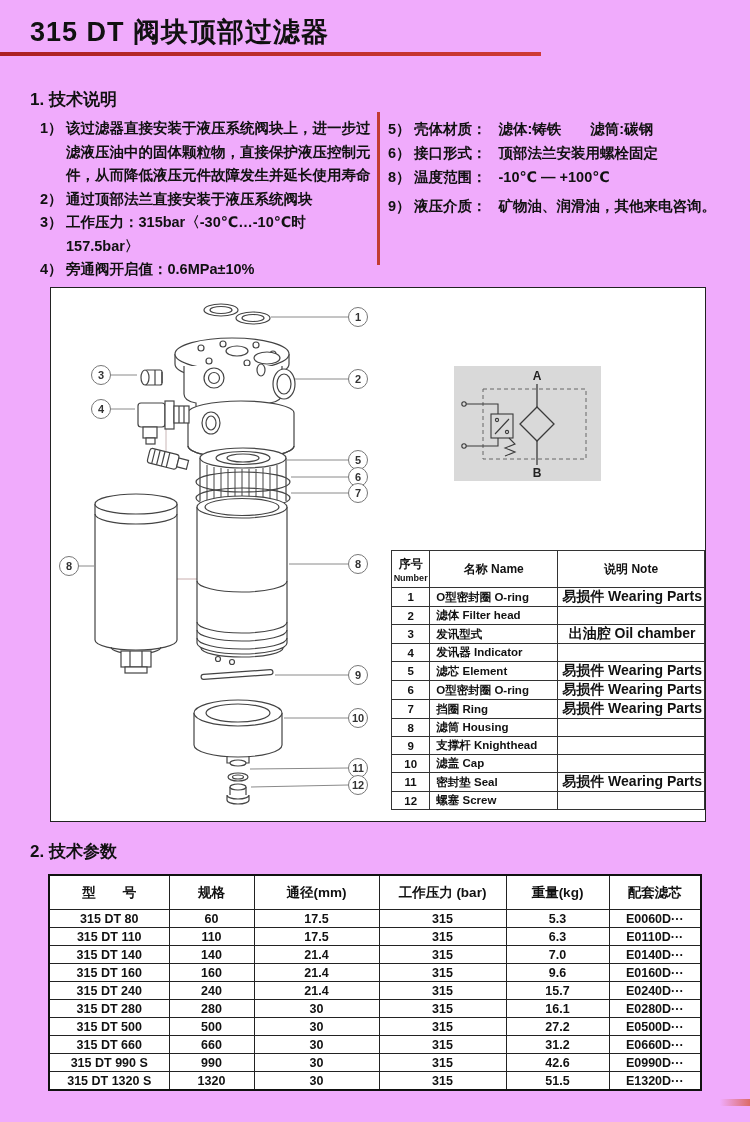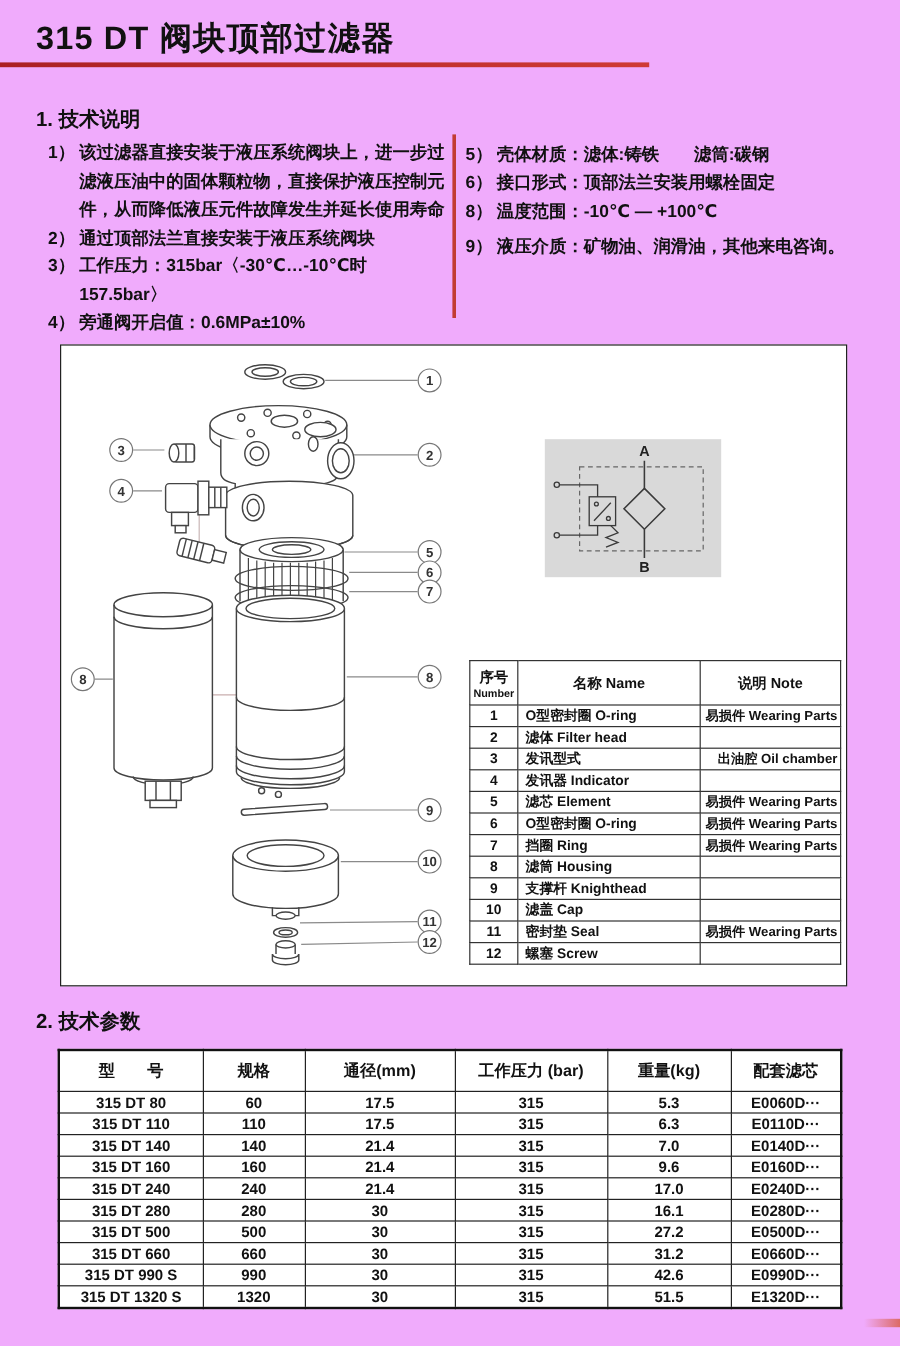--- a/index.html
+++ b/index.html
@@ -13,41 +13,41 @@
 
   .sec-head{position:absolute;left:30px;font-size:17px;font-weight:bold;}
   .sec1{top:88px;} .sec2{top:840px;}
 
   
   .notes-left{position:absolute;left:40px;top:117px;width:334px;font-size:14.5px;font-weight:bold;line-height:23.5px;}
   .notes-right{position:absolute;left:388px;top:117px;width:350px;font-size:14.5px;font-weight:bold;line-height:24px;}
   .nitem{padding-left:26px;text-indent:-26px;}
   .nnum{display:inline-block;width:26px;text-indent:0;}
   .ritem{white-space:nowrap;}
-  .ritem .rlbl{}
+  .ritem .rlbl{margin-right:12px;}
   .ritem .rval{display:inline-block;vertical-align:top;white-space:normal;}
   .ritem .line2{display:block;}
   .notes-right .ritem:nth-child(4){margin-top:5px;}
   .vline{position:absolute;left:377px;top:112px;width:2.5px;height:153px;background:#c23b33;}
 
   
   .diagram{position:absolute;left:50px;top:287px;width:654px;height:533px;border:1.5px solid #222;background:#fff;}
   .diagram svg{position:absolute;left:0;top:0;}
   .callout-text{font-size:11px;font-weight:bold;fill:#333;}
   .schem-label{font-size:12px;font-weight:bold;fill:#222;}
 
   
   table{border-collapse:collapse;table-layout:fixed;background:#fff;}
   .parts{position:absolute;left:340px;top:262px;}
   .parts th,.parts td{border:1px solid #333;font-weight:bold;overflow:hidden;white-space:nowrap;}
   .parts th{font-size:12px;height:34px;text-align:center;}
   .parts th .sub{font-size:9px;}
   .parts td{font-size:11.5px;height:17px;text-align:center;padding:0 2px;}
   .parts td:nth-child(2){text-align:left;padding-left:6px;}
-  .parts td:nth-child(3){font-size:11px;text-align:right;padding-left:4px;}
+  .parts td:nth-child(3){font-size:14px;text-align:center;padding-left:4px;}
 
   
   .params{position:absolute;left:48px;top:874px;border:2.5px solid #111;}
   .params th,.params td{border:1.5px solid #222;text-align:center;font-weight:bold;white-space:nowrap;overflow:hidden;}
   .params th{height:31px;font-size:13.5px;}
   .params td{height:15px;font-size:12.5px;}
 </style>
 </head>
 <body>
 
@@ -429,21 +429,21 @@
           <td>21.4</td>
           <td>315</td>
           <td>9.6</td>
           <td>E0160D···</td>
         </tr>
         <tr>
           <td>315 DT 240</td>
           <td>240</td>
           <td>21.4</td>
           <td>315</td>
-          <td>17.0</td>
+          <td>15.7</td>
           <td>E0240D···</td>
         </tr>
         <tr>
           <td>315 DT 280</td>
           <td>280</td>
           <td>30</td>
           <td>315</td>
           <td>16.1</td>
           <td>E0280D···</td>
         </tr>

